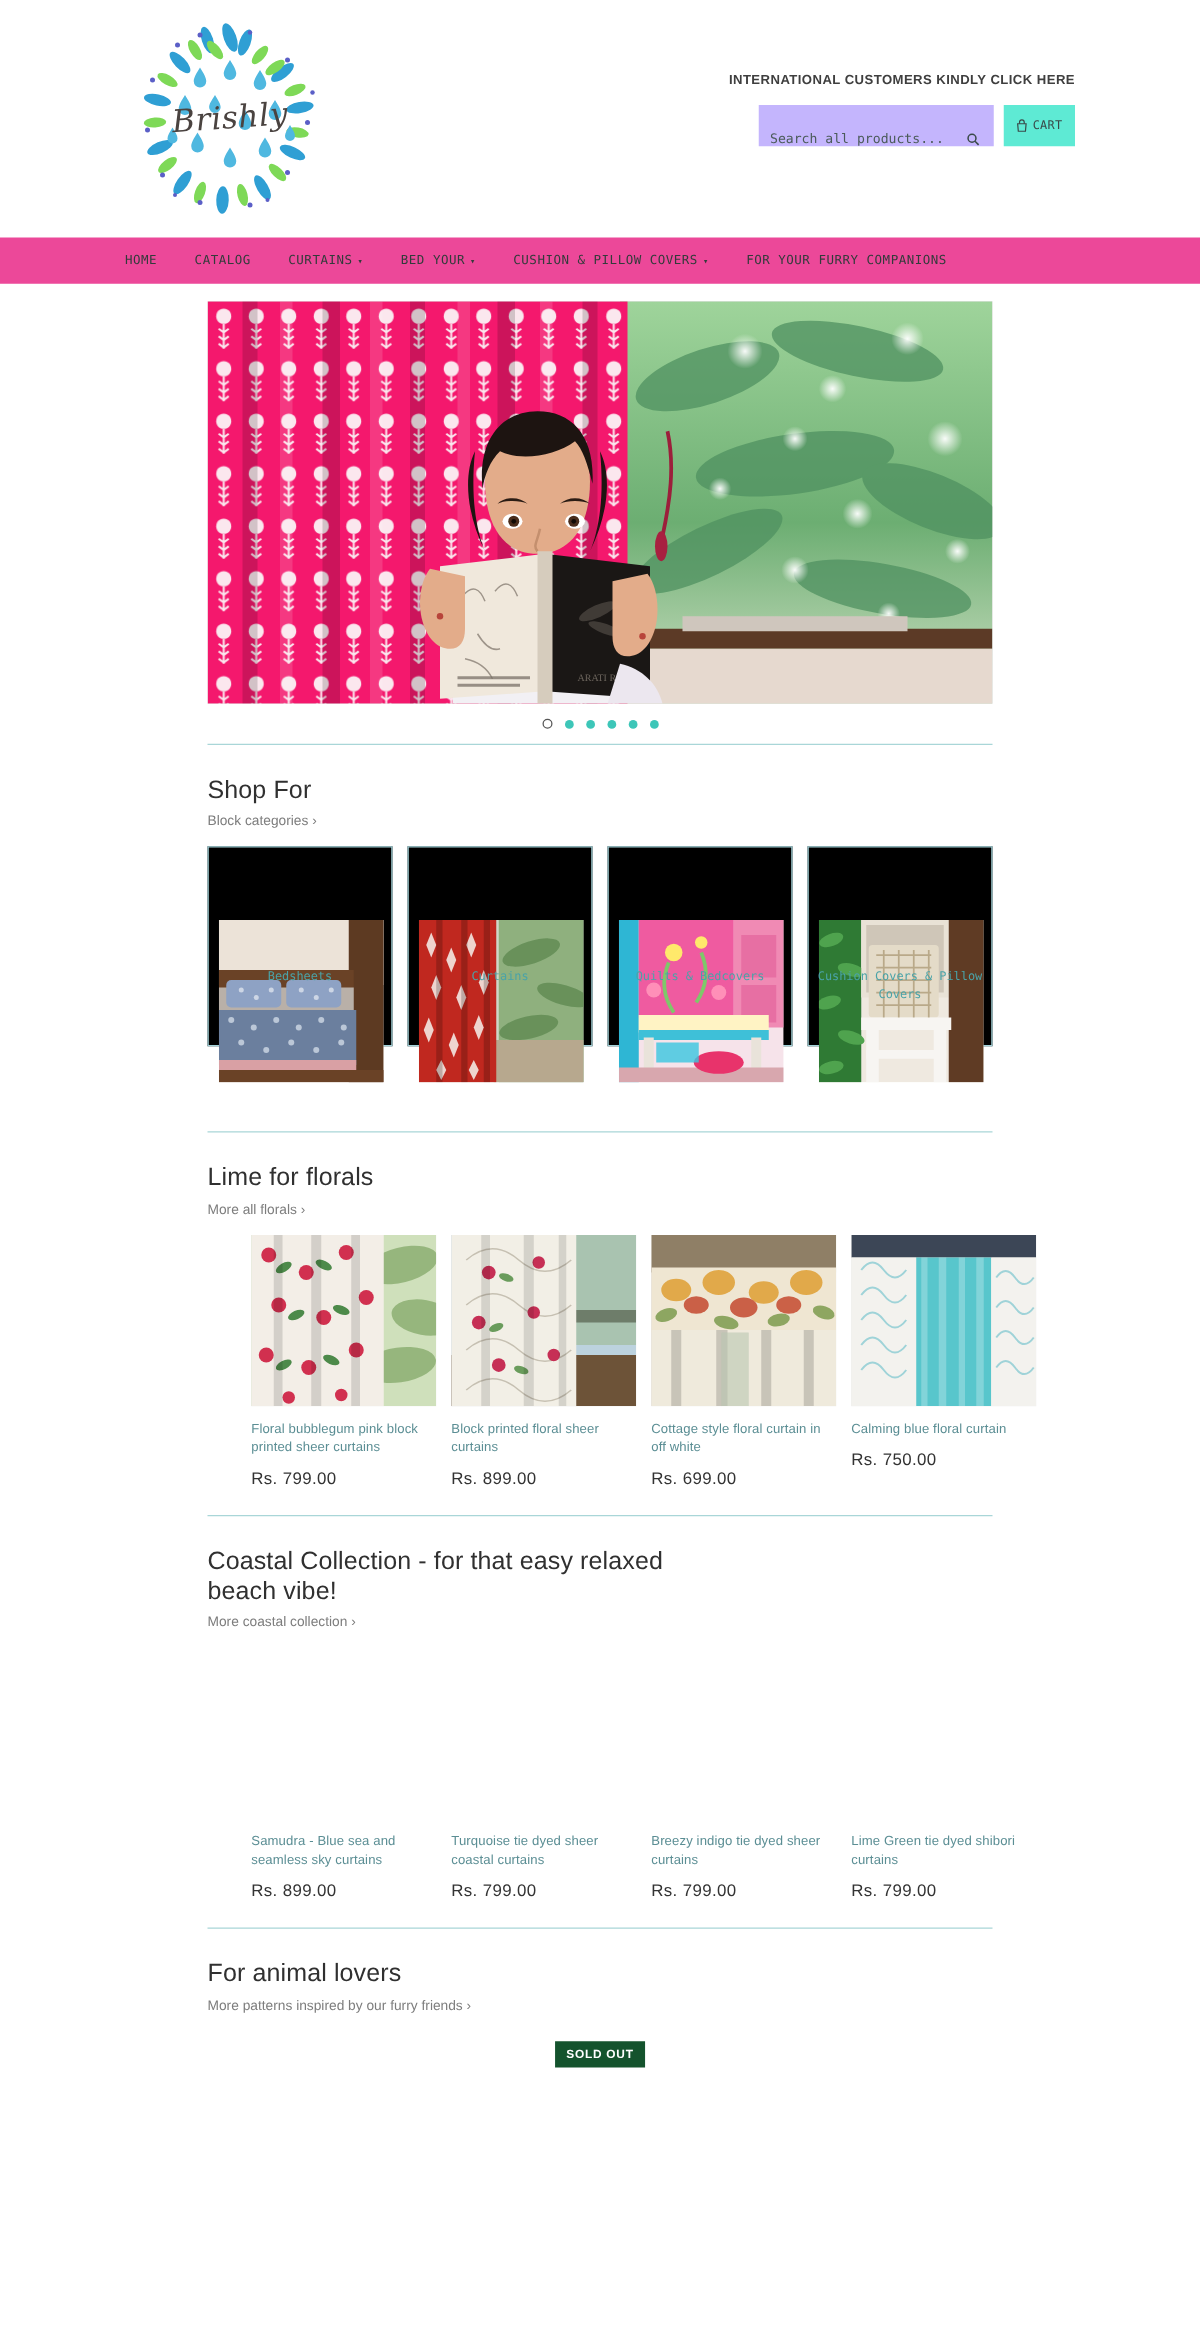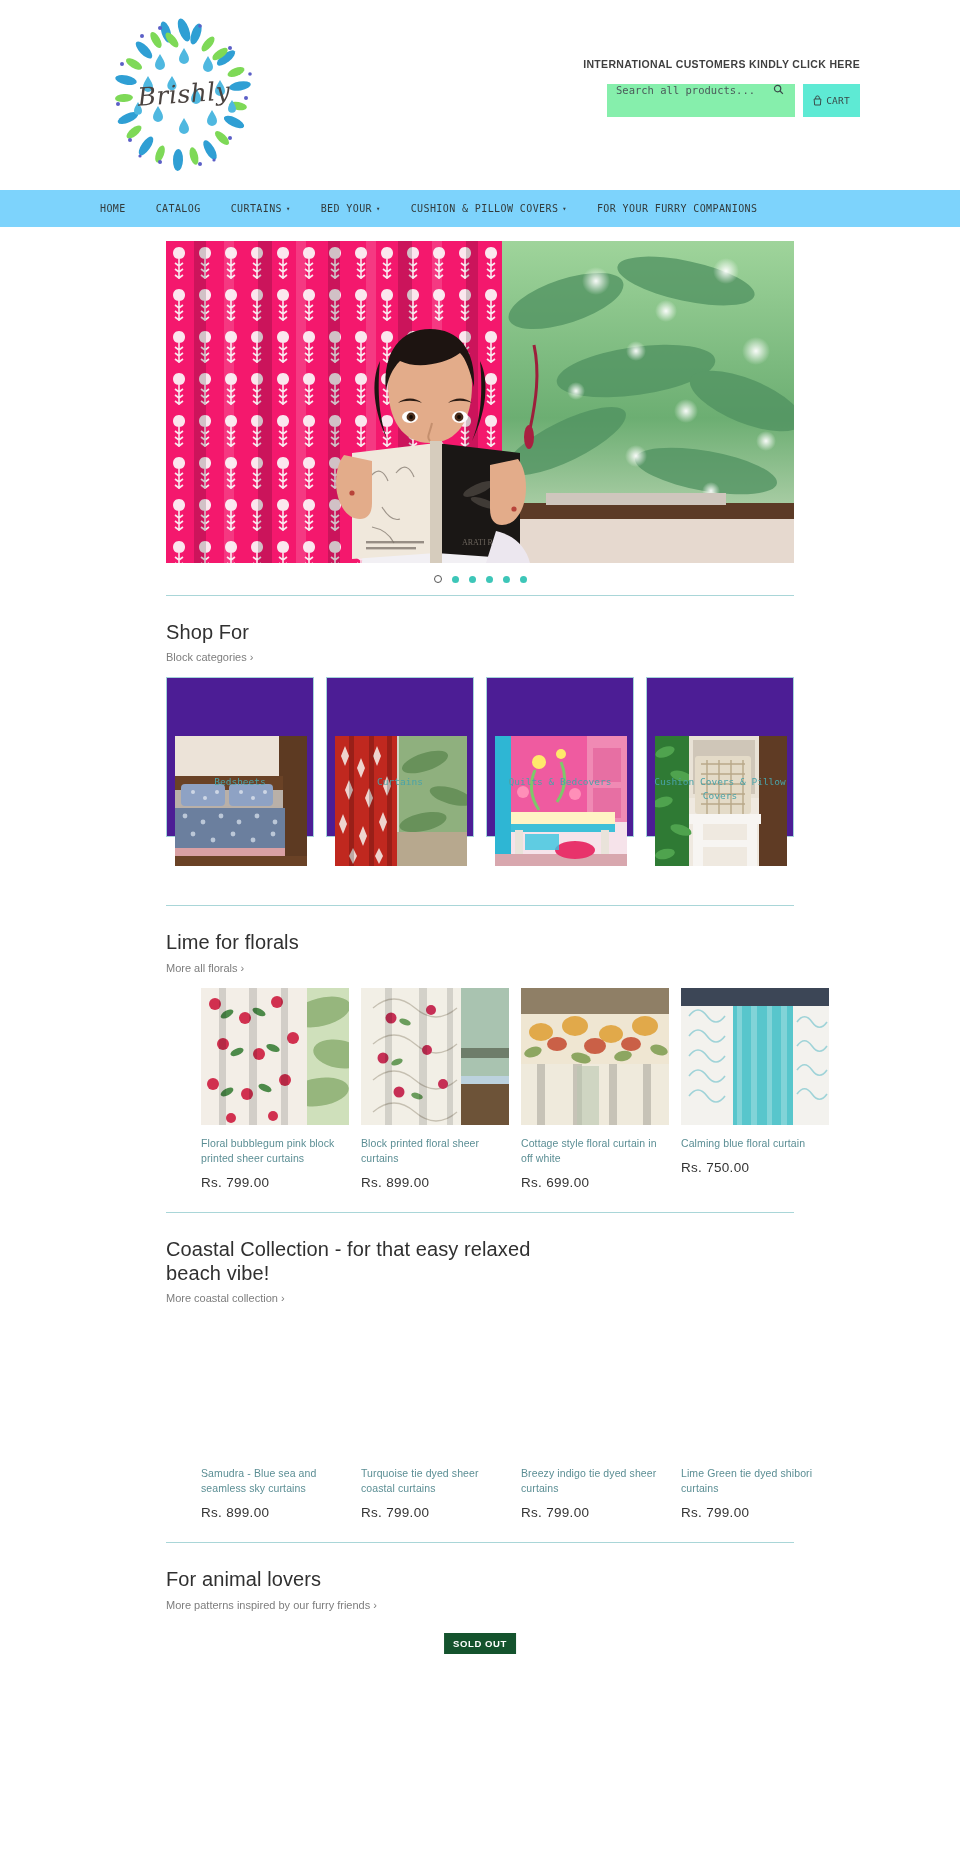--- a/index.html
+++ b/index.html
@@ -51,22 +51,22 @@
     letter-spacing: 0.35px;
     color: #3f3f3f;
     font-weight: 700;
     margin-bottom: 14px;
     white-space: nowrap;
     cursor: pointer;
   }
   .search-row { display: flex; gap: 8px; align-items: stretch; }
   .search-box {
     width: 188px; height: 33px;
-    background: #86efac;
-    display: flex; align-items: flex-start;
+    background: #c4b5fd;
+    display: flex; align-items: flex-end;
     padding: 0 9px;
     position: relative;
   }
   .search-input {
     border: 0; background: transparent; outline: none;
     font-family: "DejaVu Sans Mono", monospace;
     font-size: 10.5px;
     color: #4b5b5a;
     width: 100%;
   }
@@ -82,21 +82,21 @@
     gap: 4px; cursor: pointer;
   }
   .cart-label {
     font-family: "DejaVu Sans Mono", monospace;
     font-size: 9.5px; color: #3a4a49; letter-spacing: 0.2px;
   }
 
   
   .nav {
     width: 960px; height: 37px;
-    background: #7dd3fc;
+    background: #ec4899;
     display: flex; align-items: center;
   }
   .nav-inner {
     width: 760px; margin: 0 auto;
     display: flex; align-items: center; gap: 0;
   }
   .nav-item {
     font-family: "DejaVu Sans Mono", monospace;
     font-size: 10px;
     letter-spacing: 0.4px;
@@ -145,21 +145,21 @@
   .sec-more {
     font-size: 11px; color: #7d7d7d; white-space: nowrap;
     cursor: pointer; padding-top: 7px;
   }
 
   
   .cat-grid { display: flex; gap: 12px; }
   .cat-card {
     width: 148px; height: 160px;
     border: 1px solid #a3d3da;
-    background: #4c1d95;
+    background: #000000;
     position: relative;
     cursor: pointer;
   }
   .cat-img { position: absolute; left: 8px; bottom: -30px; width: 132px; height: 130px; overflow: hidden; }
   .cat-img svg { width: 100%; height: 100%; display: block; }
   .cat-label {
     position: absolute; left: 0; right: 0; top: 97px;
     text-align: center;
     font-family: "DejaVu Sans Mono", monospace;
     font-size: 9.5px; line-height: 1.45;

